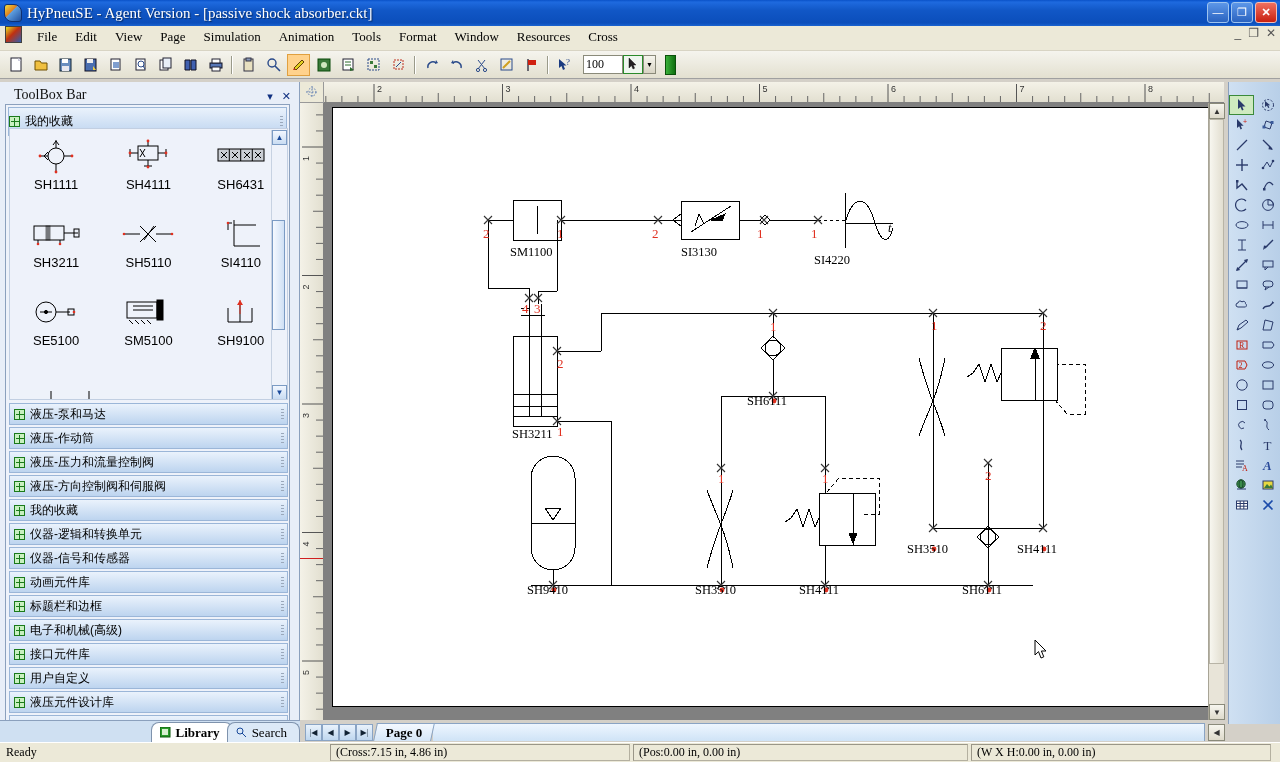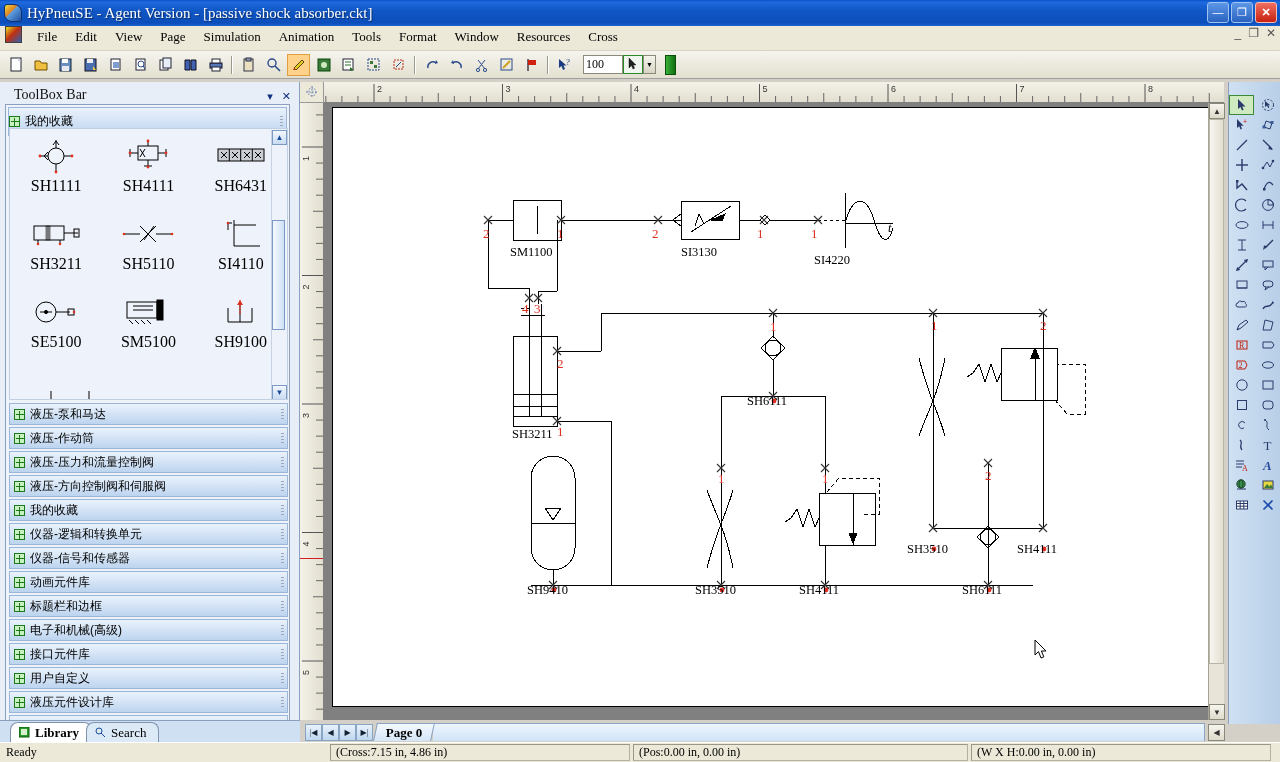--- a/index.html
+++ b/index.html
@@ -115,21 +115,21 @@
   .sq-ic::after { top: 4px; left: 1px; height: 1px; width: 9px; }
 
   .fav-body {
     position: absolute; left: 3px; top: 23px; width: 279px; height: 272px;
     background: #eef2fa; border: 1px solid #c2cfe2;
     overflow: hidden;
   }
   .sym-grid { display: grid; grid-template-columns: repeat(3, 1fr); padding-top: 6px; }
   .sym-cell { height: 78px; display: flex; flex-direction: column; align-items: center; justify-content: flex-start; }
   .sym-art { height: 42px; display: flex; align-items: center; justify-content: center; }
-  .sym-lbl { font-size: 16px; font-family: Liberation Serif, serif; color: #000; }
+  .sym-lbl { font-size: 13px; font-family: Liberation Sans, sans-serif; color: #000; }
 
   .tb-scroll {
     position: absolute; right: 1px; top: 1px; width: 15px; height: 270px;
     background: #eef2fa; border-left: 1px solid #c7d2e2;
   }
   .sb-arrow {
     width: 15px; height: 15px; background: linear-gradient(to bottom,#f2f7ff,#c9dcf2);
     border: 1px solid #7b9bc4; display:flex; align-items:center; justify-content:center;
     color:#1a4a9a; font-size: 8px;
   }
@@ -143,21 +143,21 @@
     background: linear-gradient(to bottom,#eaf2fc,#bdd4ef);
     border: 1px solid #9bb6d8;
     display: flex; align-items: center; padding-left: 4px; font-size: 12px;
     font-family: "Liberation Sans", sans-serif; color: #000;
   }
 
   
   .libtabs {
     position: absolute; left: 0; top: 720px; width: 300px; height: 22px;
     background: #cfe0f2; border-top: 1px solid #8ba0bd;
-    display: flex; align-items: flex-end; padding-left: 10px;
+    display: flex; align-items: flex-end; padding-left: 10px; justify-content: flex-end;
   }
   .libtab {
     height: 20px; padding: 0 12px 0 8px;
     display: flex; align-items: center; gap: 5px;
     font-size: 13px; font-family: "Liberation Serif", serif;
     border-radius: 8px 8px 0 0; border: 1px solid #7f93ad; border-bottom: none;
   }
   .libtab.sel { background: #fff; font-weight: bold; }
   .libtab.unsel { background: #dce9f7; margin-left: -6px; }
 

